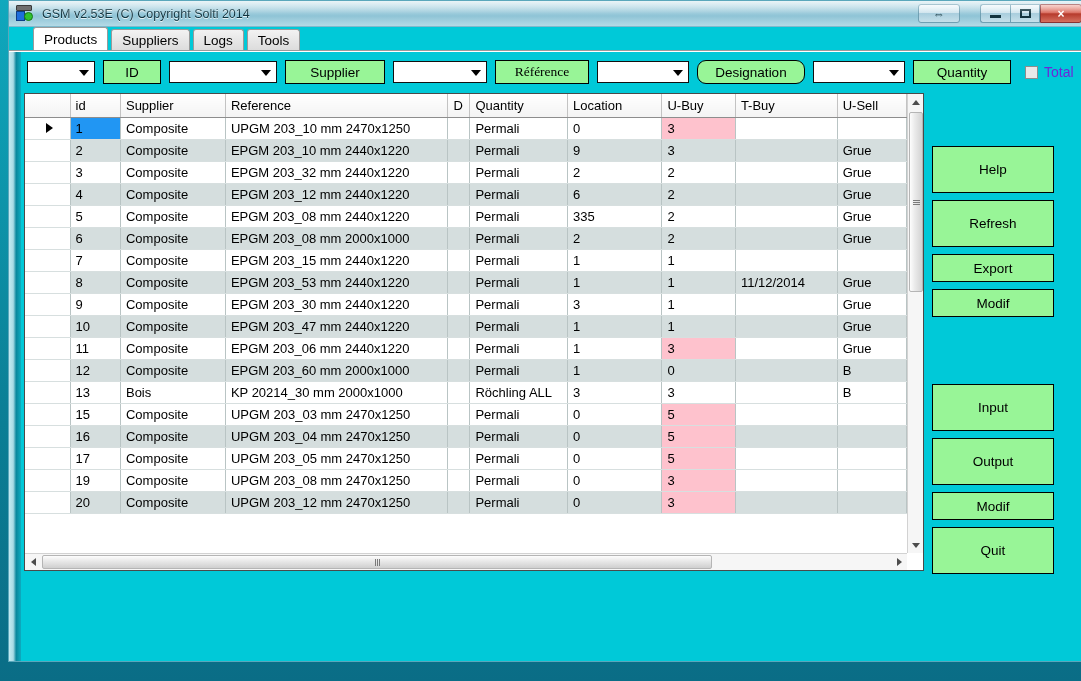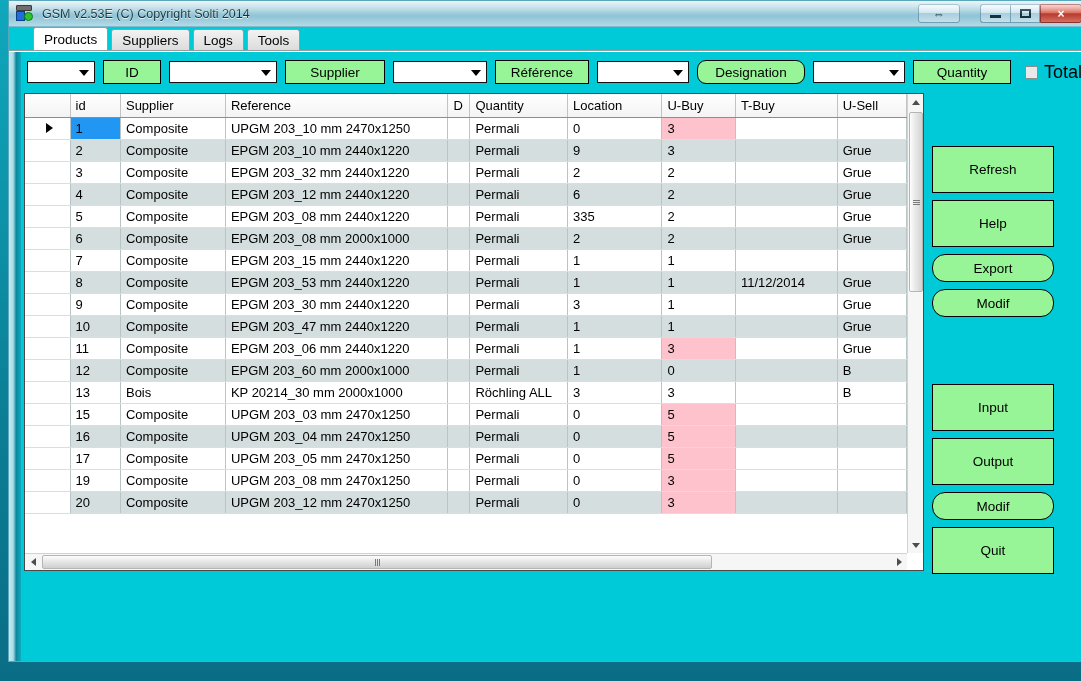--- a/index.html
+++ b/index.html
@@ -138,32 +138,32 @@
     border: 1px solid #000;
     display: flex; align-items: center; justify-content: center;
     font-size: 13.5px; color: #000;
     margin-right: 8px;
   }
   #cb-id { width: 68px; }
   #btn-id { width: 58px; }
   #cb-supplier { width: 108px; }
   #btn-supplier { width: 100px; }
   #cb-reference { width: 94px; }
-  #btn-reference { width: 94px; }
+  #btn-reference { width: 94px; font-family: Liberation Serif, serif; }
   #cb-designation { width: 92px; }
   #btn-designation { width: 108px; border-radius: 9px; }
   #cb-quantity { width: 92px; }
   #btn-quantity { width: 98px; }
   #total-wrap { display: flex; align-items: center; margin-left: 6px; }
   #total-box {
     width: 13px; height: 13px;
     background: #e9e9e9; border: 1px solid #8d8d8d;
     margin-right: 6px;
   }
-  #total-label { font-size: 18px; color: #000000; }
+  #total-label { font-size: 14px; color: #6d28d9; }
 
   
   #grid-outer {
     position: absolute;
     left: 15px; top: 41px;
     width: 900px; height: 478px;
     background: #fff;
     border: 1px solid #4a4a4a;
     overflow: hidden;
   }
@@ -268,21 +268,21 @@
   
   #actions { position: absolute; left: 923px; top: 94px; width: 122px; }
   .act-btn {
     width: 122px; background: #98f597;
     border: 1px solid #000;
     display: flex; align-items: center; justify-content: center;
     font-size: 13.5px; color: #000;
     margin-bottom: 7px;
   }
   .act-btn.tall { height: 47px; }
-  .act-btn.short { height: 28px; border-radius: 13px; }
+  .act-btn.short { height: 28px; }
   .act-spacer { height: 60px; }
 
   
   #left-strip {
     position: absolute; left: 0; top: 0; bottom: 0; width: 12px;
     background: linear-gradient(90deg,#d8eef4 0%,#bcdde7 35%,#0b7f96 60%,#0fa8bd 100%);
     opacity: .9;
   }
 </style>
 </head>
@@ -628,22 +628,22 @@
         <div id="hs-thumb">
             <div class="grip-h"></div>
           </div>
         <div class="sb-arrow" id="hs-right">
             <div class="tri-right"></div>
           </div>
       </div>
     </div>
 
     <div id="actions">
+      <div class="act-btn tall">Help</div>
       <div class="act-btn tall">Refresh</div>
-      <div class="act-btn tall">Help</div>
       <div class="act-btn short">Export</div>
       <div class="act-btn short">Modif</div>
       <div class="act-spacer"></div>
       <div class="act-btn tall">Input</div>
       <div class="act-btn tall">Output</div>
       <div class="act-btn short">Modif</div>
       <div class="act-btn tall">Quit</div>
     </div>
 
   </div>

